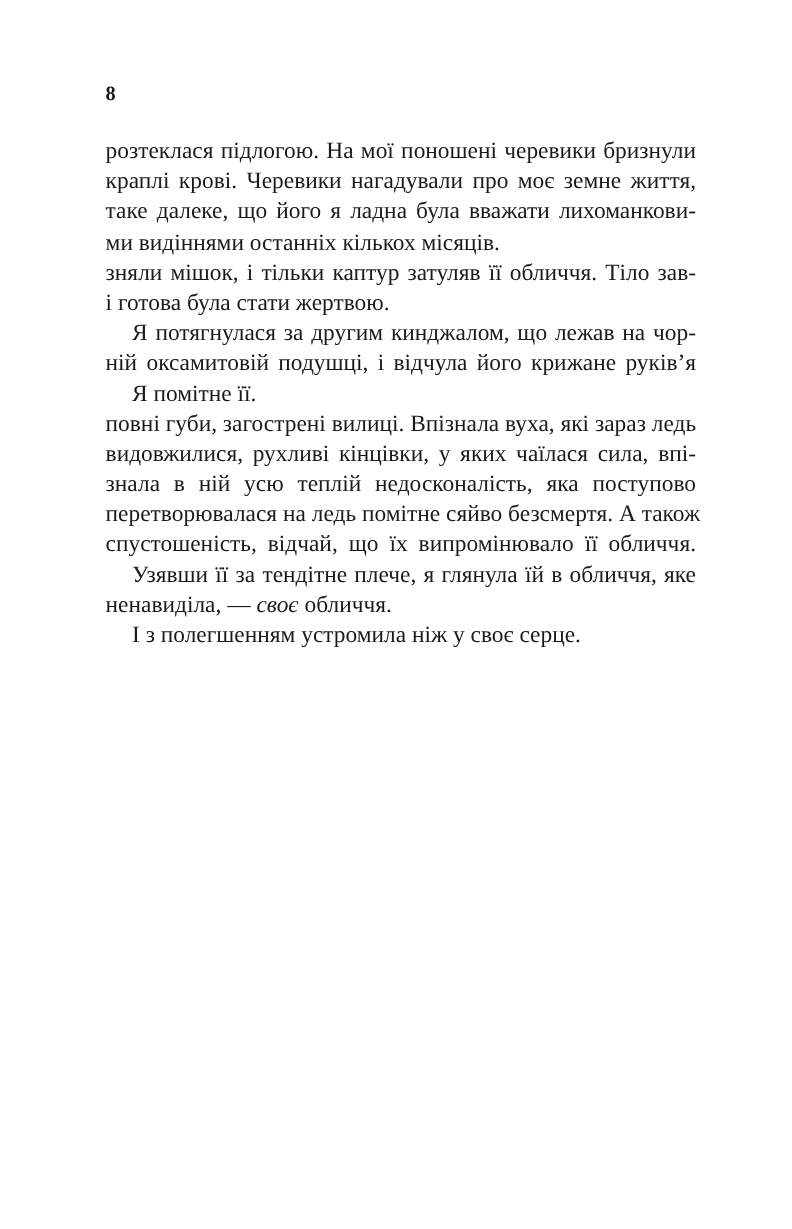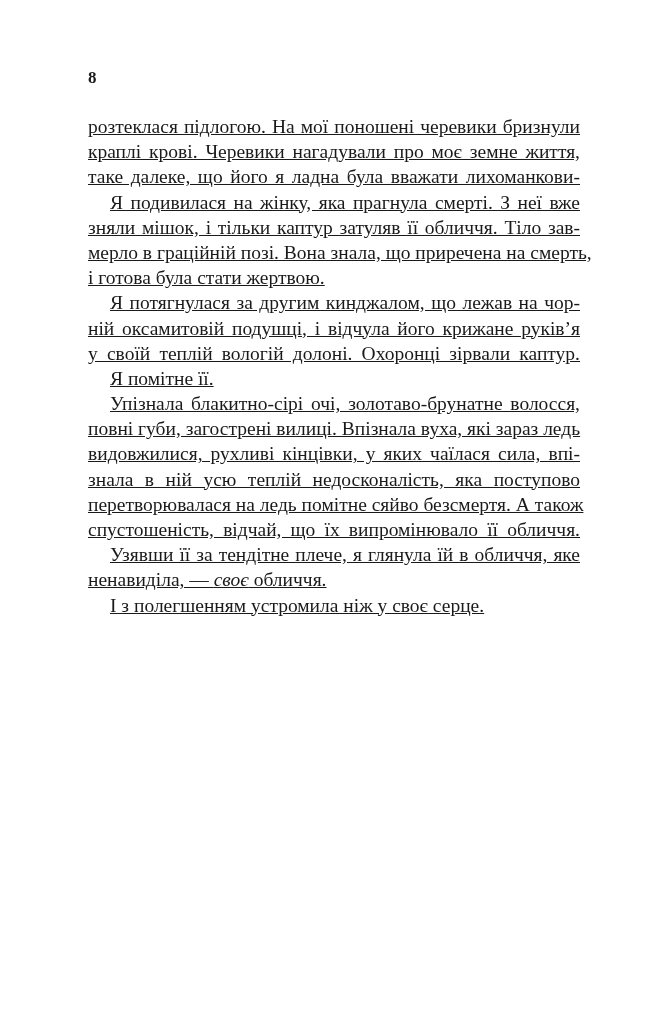--- a/index.html
+++ b/index.html
@@ -30,21 +30,20 @@
     width: 492px;
     font-size: 19.5px;
     line-height: 25.2px;
   }
   .line {
     display: block;
     white-space: nowrap;
     text-align-last: justify;
     text-align: justify;
     height: 25.2px;
-    text-decoration: underline;
   }
   .line.last {
     text-align-last: left;
   }
   .line.indent {
     padding-left: 22px;
   }
   .line.indent.full {
     width: 470px;
   }
@@ -57,33 +56,30 @@
 </style>
 </head>
 <body>
 
 <div class="page-number">8</div>
 
 <div class="text-block">
   <span class="line full">розтеклася підлогою. На мої поношені черевики бризнули</span>
   <span class="line full">краплі крові. Черевики нагадували про моє земне життя,</span>
   <span class="line full">таке далеке, що його я ладна була вважати лихоманкови-</span>
+  <span class="line last">ми видіннями останніх кількох місяців.</span>
 
-  <span class="line indent full">Я подивилася на жінку, яка прагнула смерті. З неї вже</span>
   <span class="line full">зняли мішок, і тільки каптур затуляв її обличчя. Тіло зав-</span>
-  <span class="line full">мерло в граційній позі. Вона знала, що приречена на смерть,</span>
   <span class="line last">і готова була стати жертвою.</span>
 
   <span class="line indent full">Я потягнулася за другим кинджалом, що лежав на чор-</span>
   <span class="line full">ній оксамитовій подушці, і відчула його крижане руків’я</span>
-  <span class="line full">у своїй теплій вологій долоні. Охоронці зірвали каптур.</span>
 
   <span class="line indent last">Я помітне її.</span>
 
-  <span class="line indent full">Упізнала блакитно-сірі очі, золотаво-брунатне волосся,</span>
   <span class="line full">повні губи, загострені вилиці. Впізнала вуха, які зараз ледь</span>
   <span class="line full">видовжилися, рухливі кінцівки, у яких чаїлася сила, впі-</span>
   <span class="line full">знала в ній усю теплій недосконалість, яка поступово</span>
   <span class="line full">перетворювалася на ледь помітне сяйво безсмертя. А також</span>
   <span class="line full">спустошеність, відчай, що їх випромінювало її обличчя.</span>
 
 
   <span class="line indent full">Узявши її за тендітне плече, я глянула їй в обличчя, яке</span>
   <span class="line last"><span>ненавиділа, — </span><em>своє</em><span> обличчя.</span></span>
 

